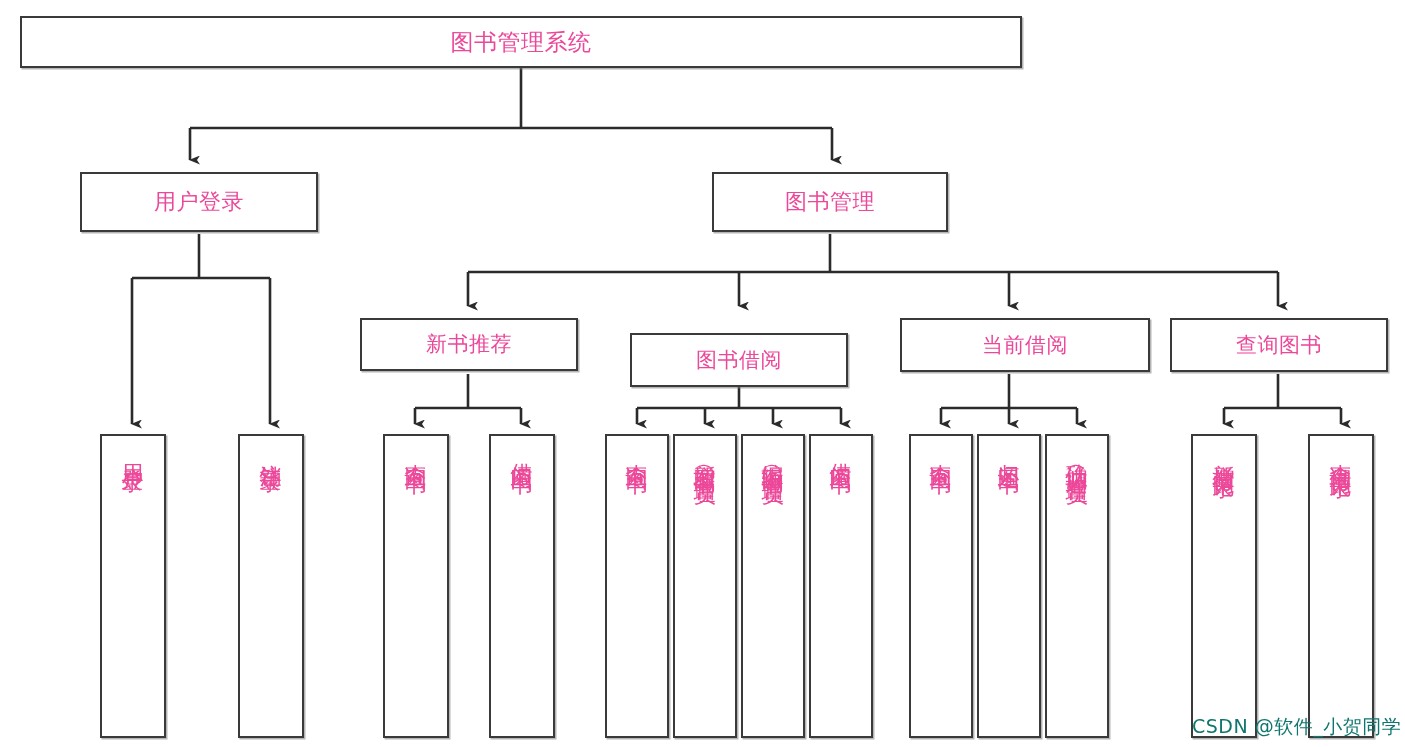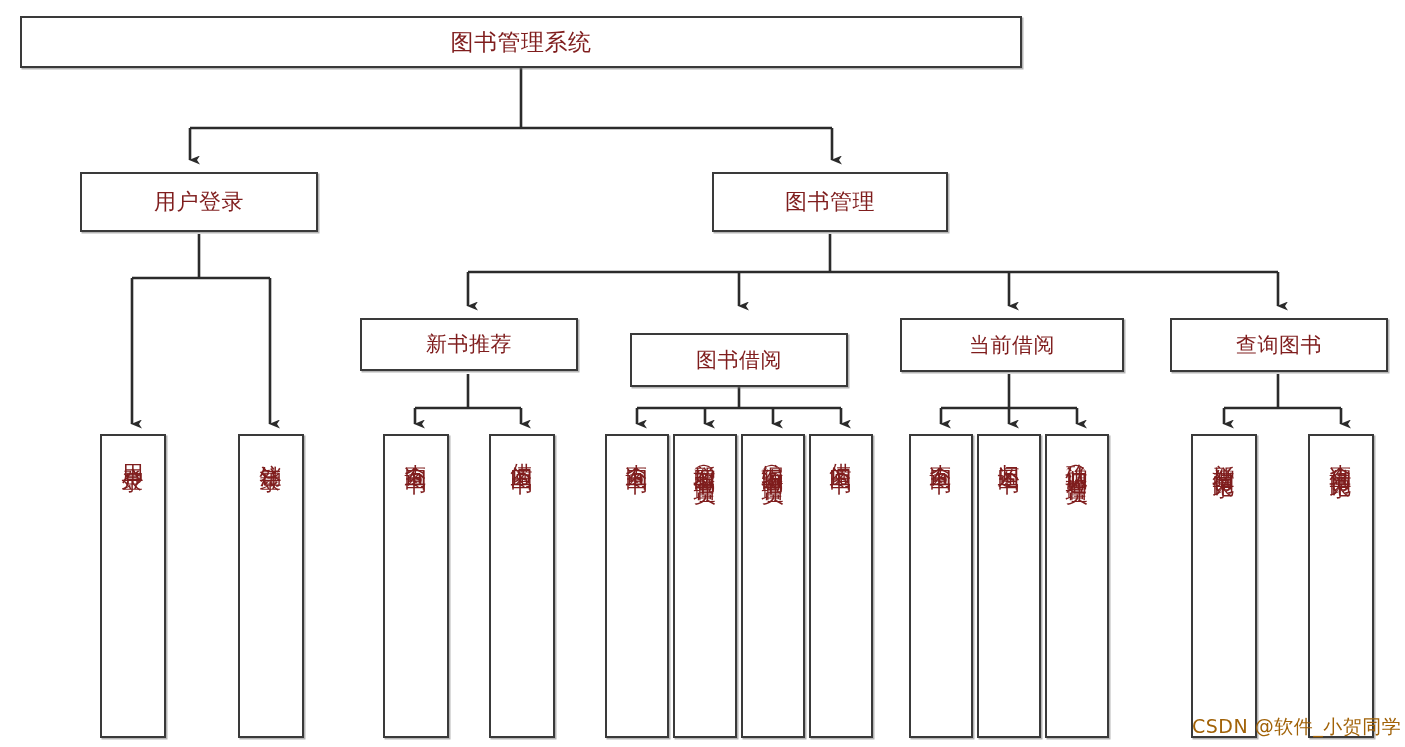--- a/index.html
+++ b/index.html
@@ -30,21 +30,21 @@
     position: absolute;
     box-sizing: border-box;
     background: #ffffff;
     border: 2.5px solid #3a3a3a;
     display: flex;
     align-items: center;
     justify-content: center;
     box-shadow: 1.5px 1.5px 0 0 rgba(120,120,120,0.55);
   }
   .node .label {
-    color: #7f1d1d;
+    color: #ec4899;
     letter-spacing: 0.5px;
     line-height: 1.25;
     text-align: center;
     user-select: none;
   }
   .node.root .label { font-size: 23px; }
   .node.lvl1 .label { font-size: 22px; }
   .node.lvl2 .label { font-size: 21px; }
   .node.leaf {
     border-width: 2.5px;
@@ -54,21 +54,21 @@
   .node.leaf .label {
     writing-mode: vertical-rl;
     text-orientation: upright;
     font-size: 22px;
     letter-spacing: 3px;
     line-height: 1.05;
     white-space: nowrap;
   }
   .watermark {
     position: absolute;
-    color: #a16207;
+    color: #0f766e;
     font-size: 19px;
     letter-spacing: 0.5px;
     white-space: nowrap;
     user-select: none;
   }
 </style>
 </head>
 <body>
 
 <div id="diagram-root">
@@ -137,21 +137,21 @@
   </div>
 
   <div class="node lvl2" style="left:360px; top:318px; width:218px; height:53px;">
     <span class="label">新书推荐</span>
   </div>
 
   <div class="node lvl2" style="left:630px; top:318px; width:218px; height:54px;margin-top:15px;">
     <span class="label">图书借阅</span>
   </div>
 
-  <div class="node lvl2" style="left:900px; top:318px; width:224px; height:54px;">
+  <div class="node lvl2" style="left:900px; top:318px; width:250px; height:54px;">
     <span class="label">当前借阅</span>
   </div>
 
   <div class="node lvl2" style="left:1170px; top:318px; width:218px; height:54px;">
     <span class="label">查询图书</span>
   </div>
 
   <div class="node leaf" style="left:100px; top:434px; width:66px; height:304px;">
     <span class="label">用户登录</span>
   </div>

